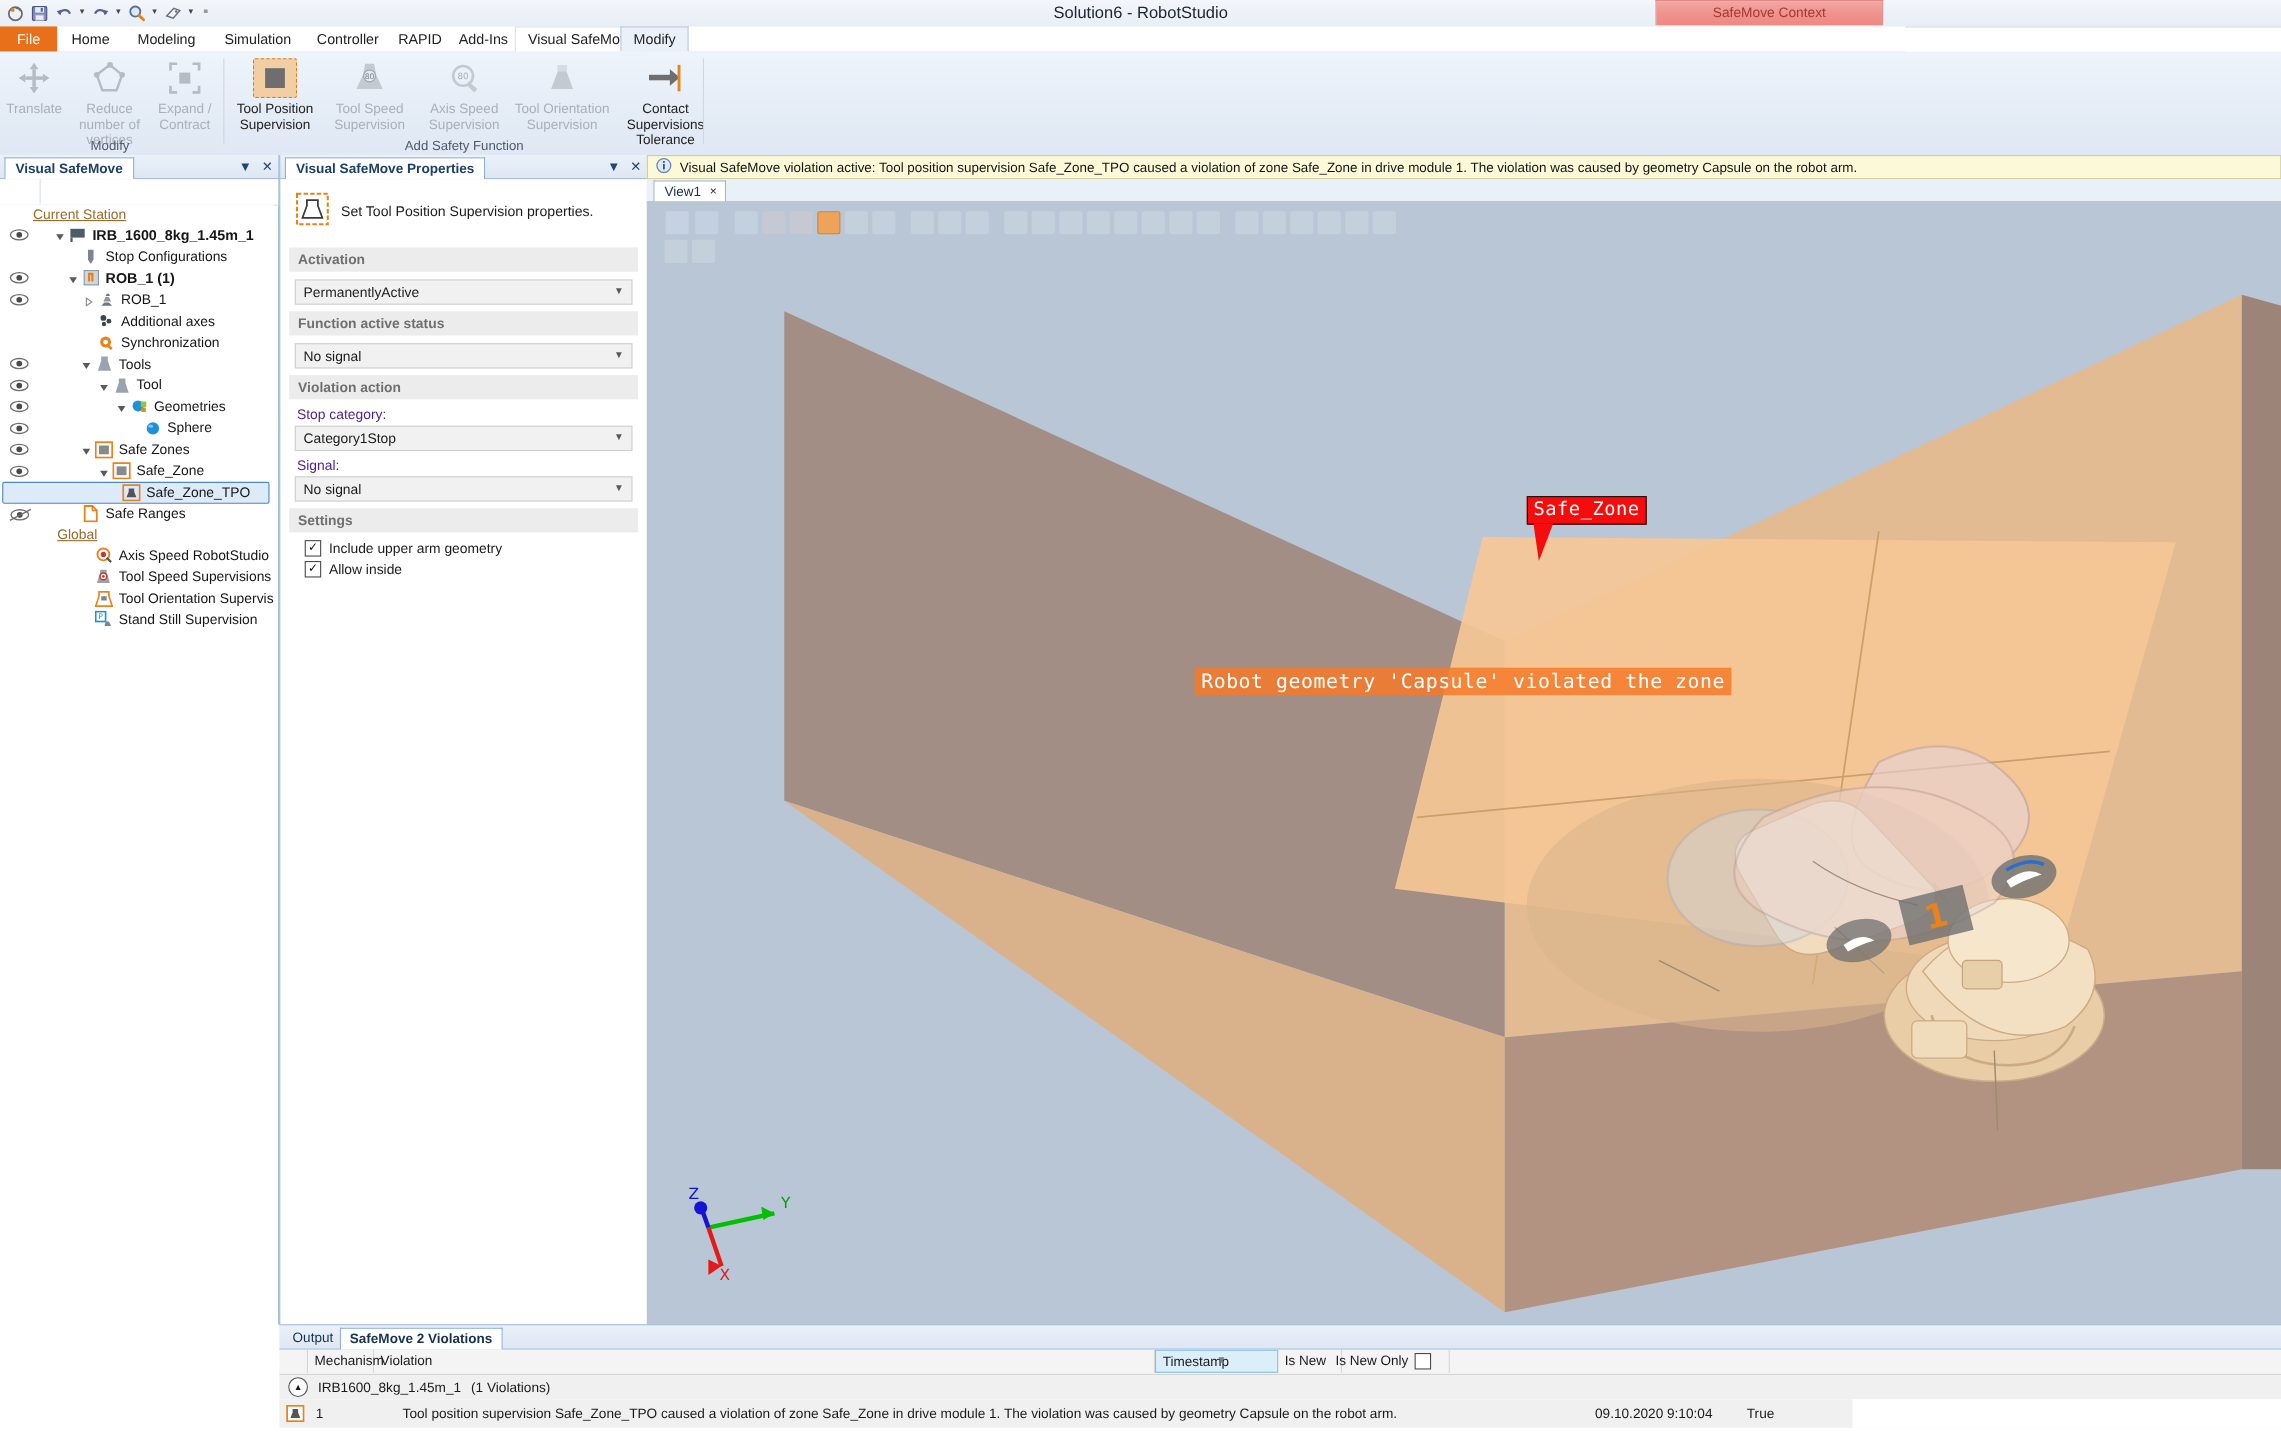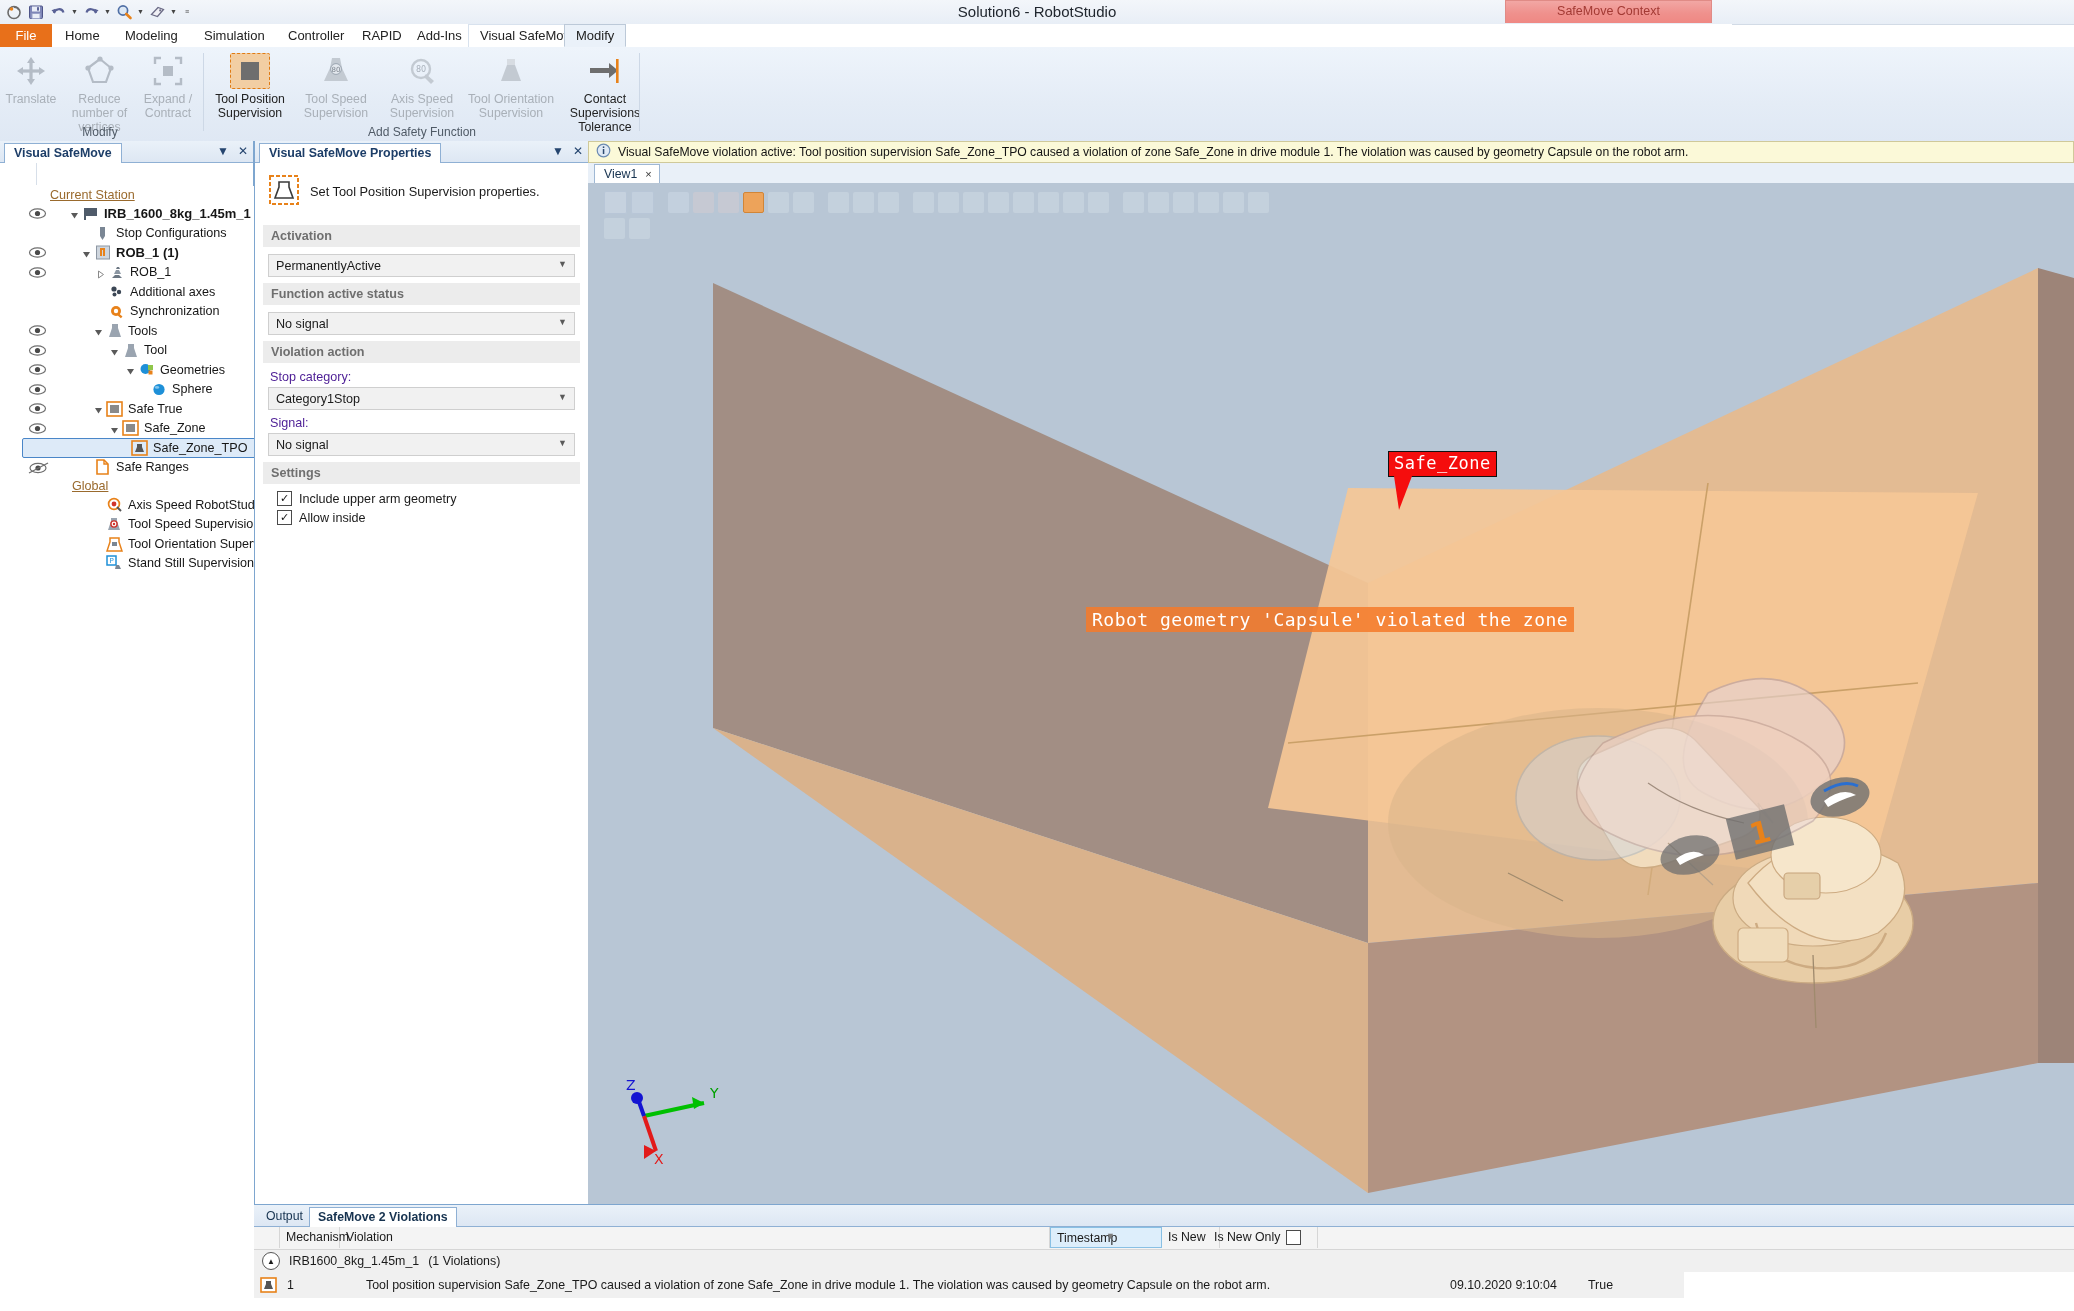--- a/index.html
+++ b/index.html
@@ -88,21 +88,21 @@
   }
   .panel-tab {
     position: absolute; left: 4px; top: 2px; height: 19px; line-height: 19px;
     padding: 0 9px; background: #fff; border: 1px solid #8fb0d4; border-bottom: none;
     font-size: 12.4px; font-weight: bold; color: #1d3e68;
   }
   .panel-tools { position: absolute; right: 5px; top: 2px; display: flex; gap: 9px; align-items:center; }
   .panel-tools span { cursor: pointer; font-size: 12px; color: #25456f; line-height: 16px;}
   .tree-topbar { height: 23px; border-bottom: 1px solid #d7dfe9; background: #fff; position: relative;}
   .tree-topbar .c1 { position: absolute; left:0; top:0; width: 36px; height: 22px; border-right: 1px solid #d7dfe9;}
-  .tree-scroll { position: absolute; left: 0; top: 45px; width: 249px; bottom: 0; overflow: hidden; background: #fff; padding-left: 20px; }
+  .tree-scroll { position: absolute; left: 0; top: 45px; width: 249px; bottom: 0; overflow: hidden; background: #fff; }
   .grouphdr { font-size: 12.6px; color: #9a6a2d; text-decoration: underline; padding: 2px 0 2px 7px;}
   .grouphdr.ind { padding-left: 52px; }
   .trow { position: relative; height: 19.5px; display: flex; align-items: center; font-size: 12.6px; white-space: nowrap;}
   .trow .eye { position:absolute; left: 8px; top: 3px; width: 19px; height: 13px; }
   .trow .twist { width: 9px; height: 9px; margin-right: 3px; }
   .trow .ticon { width: 17px; height: 16px; margin-right: 5px; display:inline-flex; align-items:center; justify-content:center;}
   .trow.sel {
     background: #ddeaf8; border: 1px solid #4a86c8; border-radius: 2px;
     box-sizing: border-box;
   }
@@ -548,21 +548,21 @@
             </svg></span>
         <span class="twist"><svg width="9" height="9" viewBox="0 0 9 9">
               <path d="M1 2 H8 L4.5 7.5z" fill="#5a5a5a"></path>
             </svg></span>
         <span class="ticon">
             <svg width="17" height="16" viewBox="0 0 17 16">
               <rect x="1" y="1" width="15" height="14" fill="none" stroke="#e8821a" stroke-width="1.6"></rect>
               <rect x="4" y="4" width="9" height="8" fill="#8a8a8a"></rect>
             </svg>
           </span>
-        <span class="tlabel">Safe True</span>
+        <span class="tlabel">Safe Zones</span>
       </div>
 
       <div class="trow" style="padding-left:90px">
         <span class="eye"><svg width="19" height="13" viewBox="0 0 19 13">
               <ellipse cx="9.5" cy="6.5" rx="8" ry="4.6" fill="none" stroke="#6f6f6f" stroke-width="1.2"></ellipse>
               <circle cx="9.5" cy="6.5" r="2.6" fill="#4a4a4a"></circle>
             </svg></span>
         <span class="twist"><svg width="9" height="9" viewBox="0 0 9 9">
               <path d="M1 2 H8 L4.5 7.5z" fill="#5a5a5a"></path>
             </svg></span>

